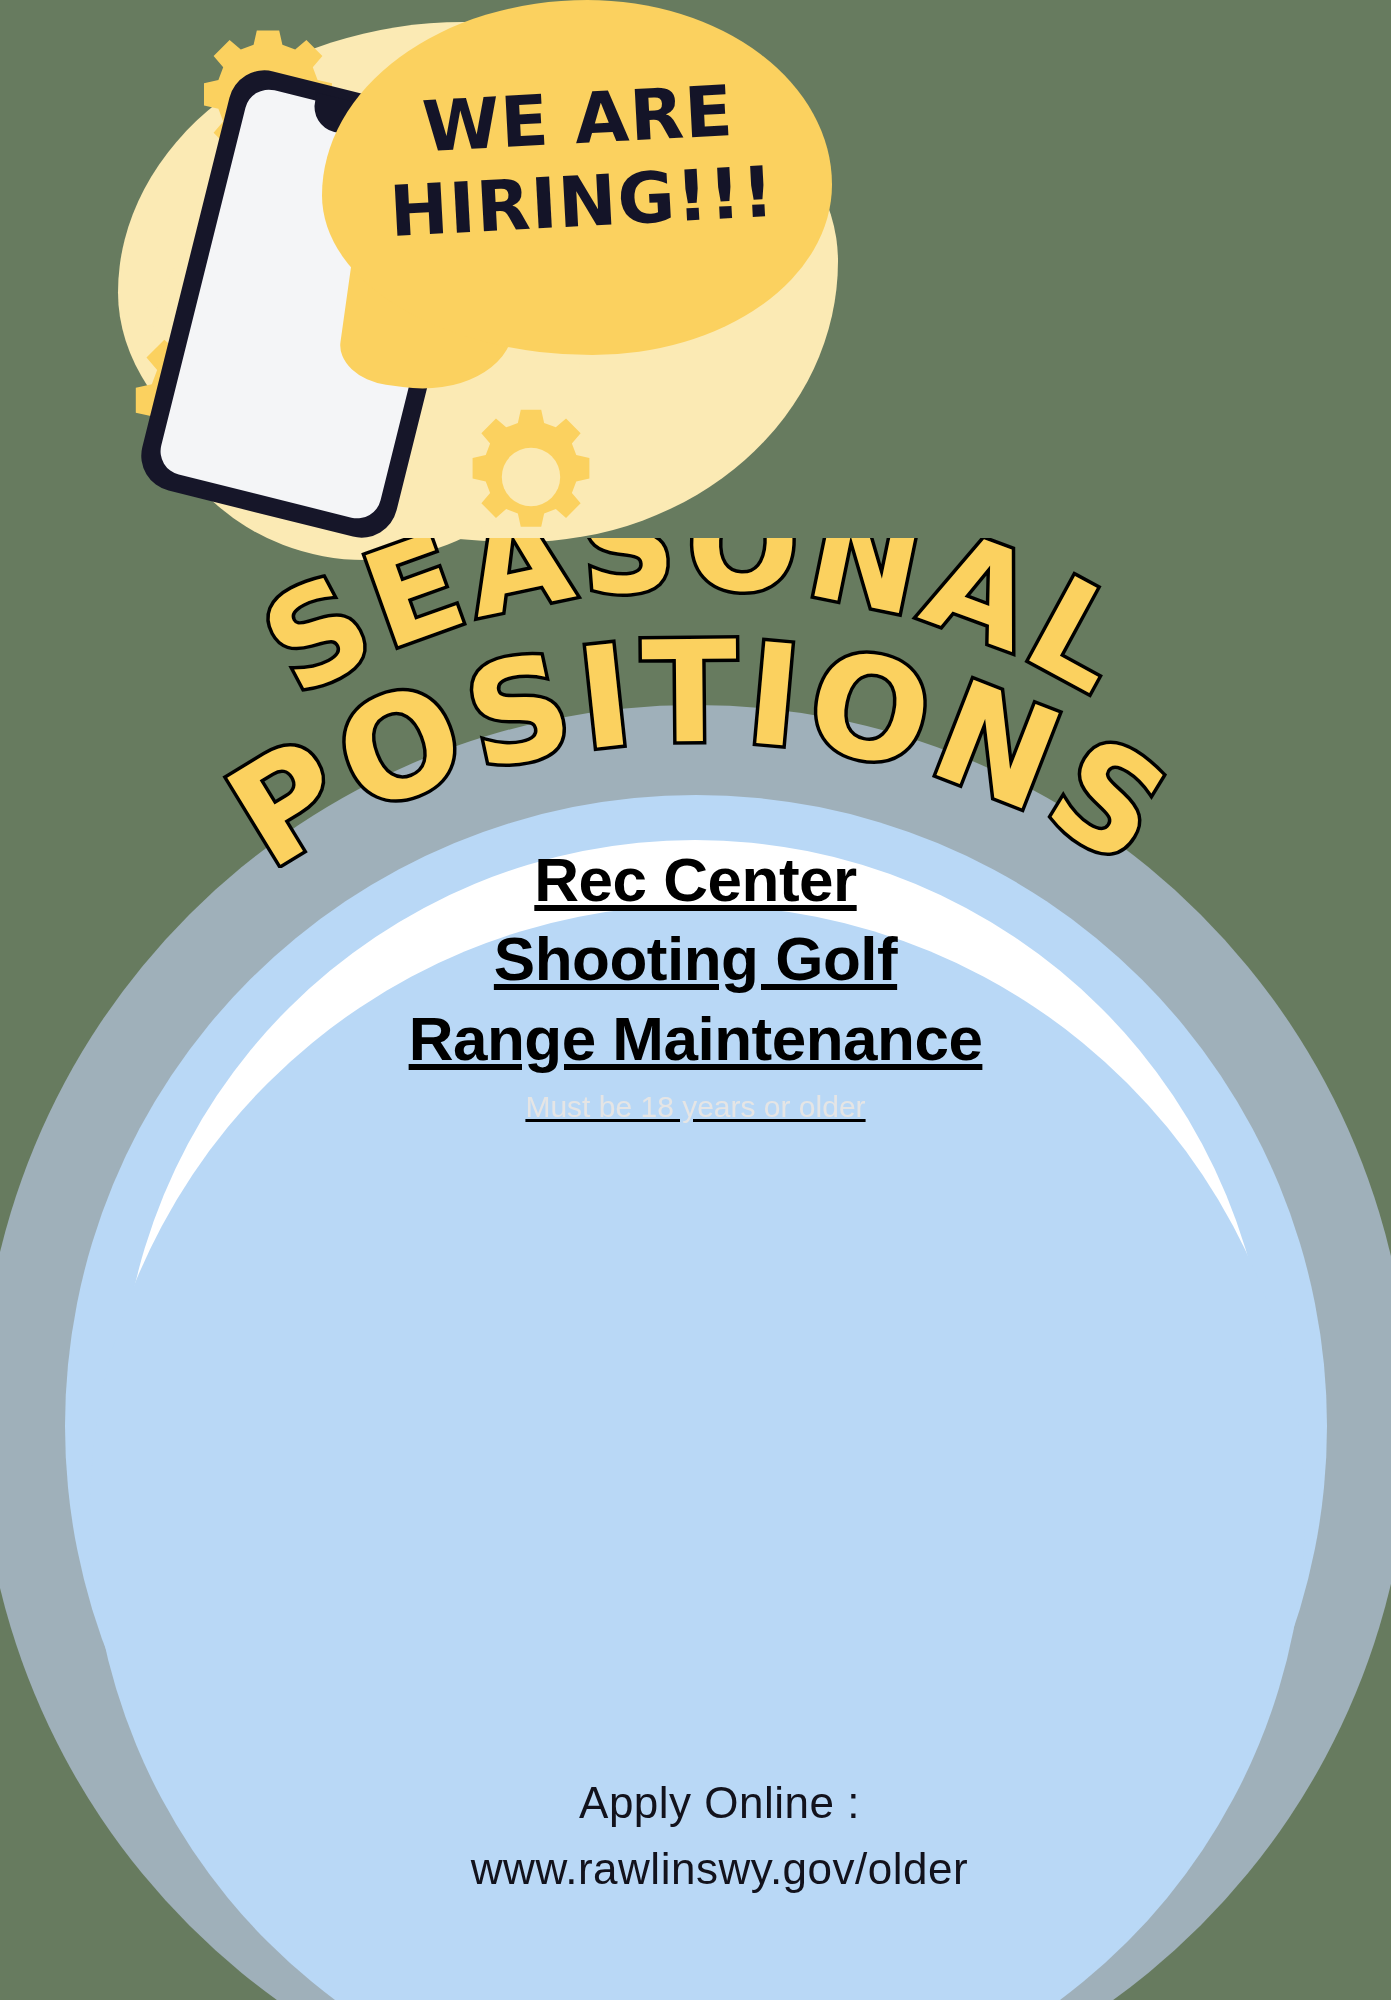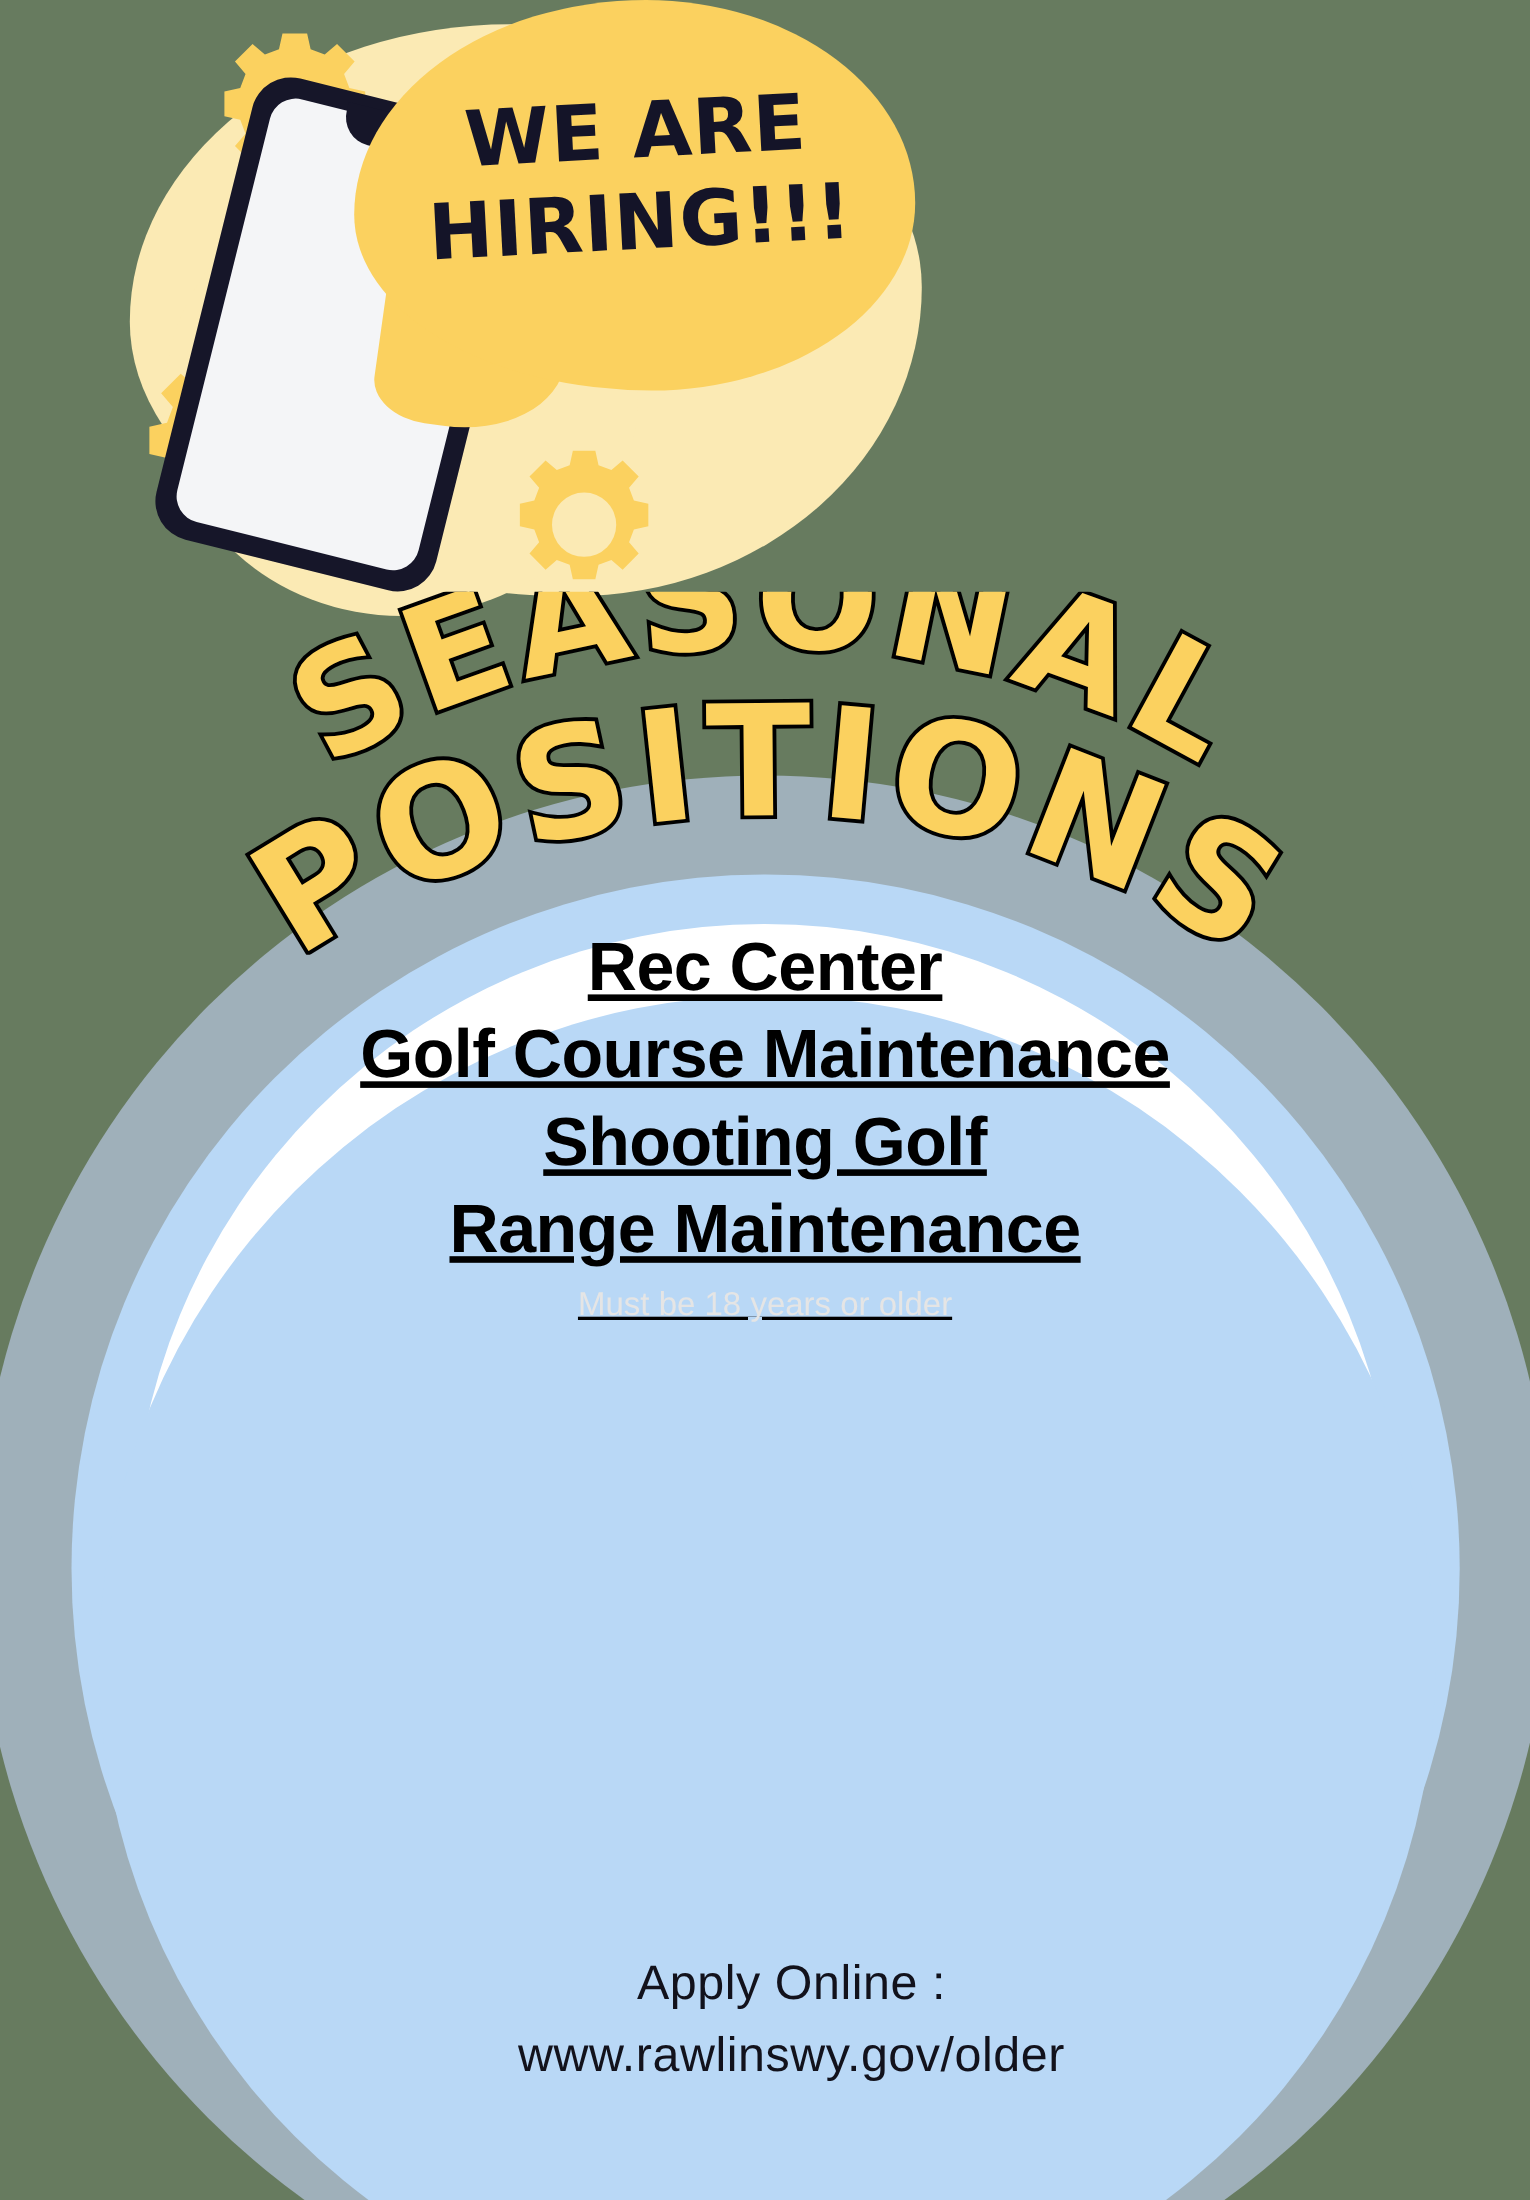--- a/index.html
+++ b/index.html
@@ -168,21 +168,20 @@
       <text font-family="DejaVu Sans, sans-serif" font-size="140" font-weight="700" letter-spacing="6" fill="#fbd15f" stroke="#000000" stroke-width="7" paint-order="stroke">
         <textPath href="#arc2" startOffset="50%" text-anchor="middle">
           <tspan id="hl2">POSITIONS</tspan>
         </textPath>
       </text>
     </svg>
   </div>
 
   <div class="joblist">
     <span class="job">Rec Center</span>
-    <span class="job">Golf Course Maintenance</span>
     <span class="job">Shooting Golf</span>
     <span class="job">Range Maintenance</span>
     <span class="agenote">Must be 18 years or older</span>
   </div>
 
   <div class="applyblock">
     <span class="apply-line">Apply Online :</span>
     <span class="apply-line">www.rawlinswy.gov/older</span>
   </div>
 

